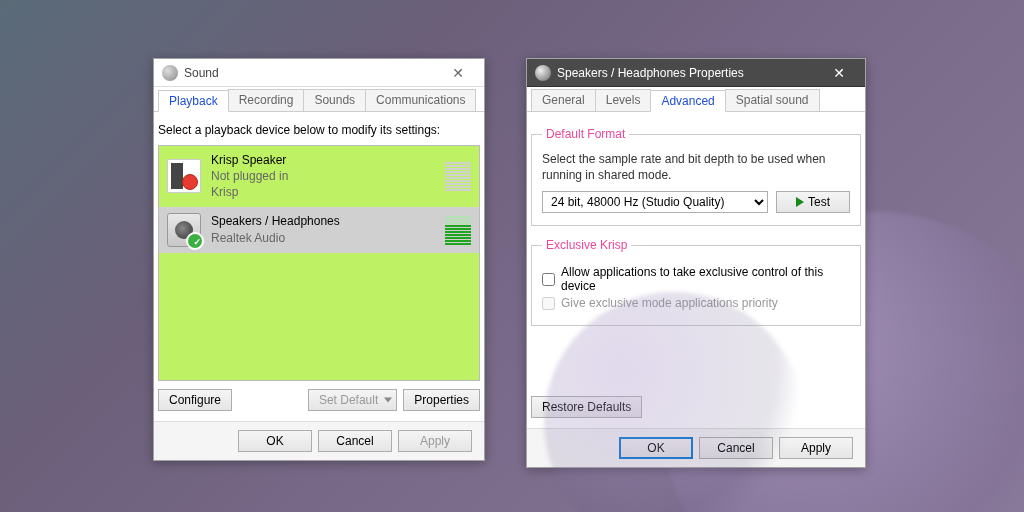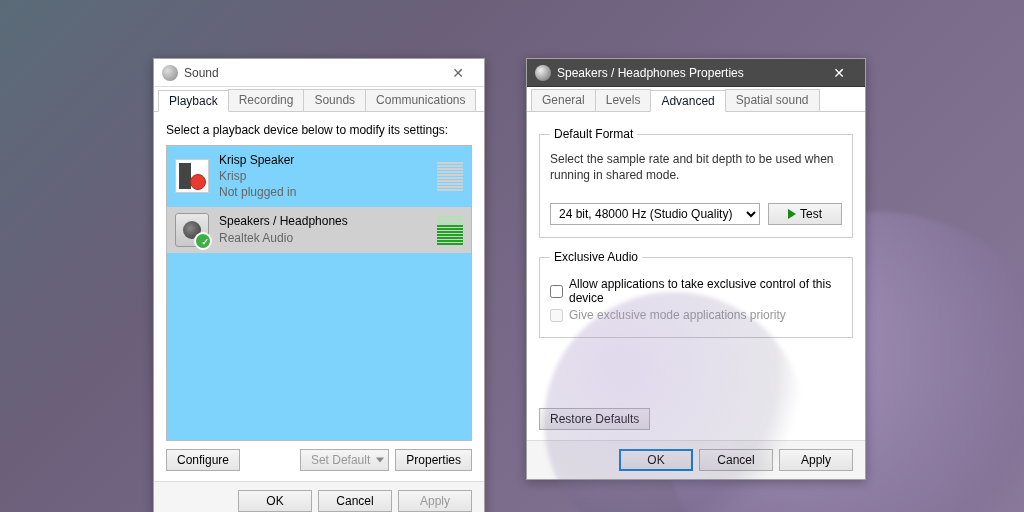--- a/index.html
+++ b/index.html
@@ -82,34 +82,34 @@
     border: 1px solid #ccc;
     border-bottom: none;
     background: #f4f4f4;
     color:#666;
     position:relative;
     margin-right:-1px;
     cursor:default;
   }
   .tab.active {
     background:#fff;
-    color:#0f172a;
+    color:#1d4ed8;
     z-index:2;
     border-bottom:1px solid #fff;
     top:1px;
   }
 
-  .content { padding: 10px 12px; }
+  .content { padding: 10px 4px; }
 
   .instr { margin: 2px 0 8px 0; }
 
   .device-list {
     border: 1px solid #bbb;
-    height: 296px;
-    background:#7dd3fc;
+    height: 236px;
+    background:#bef264;
   }
   .device {
     display:flex;
     padding: 6px 8px;
     gap:10px;
     align-items:center;
   }
   .device.selected {
     background:#d0d0d0;
   }
@@ -200,23 +200,23 @@
   }
 
   
   fieldset.group {
     border:1px solid #ccc;
     margin: 6px 0 12px 0;
     padding: 10px 10px 12px 10px;
   }
   fieldset.group legend {
     padding: 0 4px;
-    color:#000000;
-  }
-  .group-text { color:#333; margin-bottom:20px; line-height:1.35; }
+    color:#ec4899;
+  }
+  .group-text { color:#333; margin-bottom:8px; line-height:1.35; }
   .format-row { display:flex; gap:8px; align-items:flex-end; }
   select.fmt {
     flex:1; height:22px;
     border:1px solid #adadad;
     background:#fff;
     font:inherit;
     padding: 0 4px;
   }
   .btn.test::before {
     content:""; display:inline-block;
@@ -245,22 +245,22 @@
     <div class="tab">Sounds</div>
     <div class="tab">Communications</div>
   </div>
   <div class="content">
     <div class="instr">Select a playback device below to modify its settings:</div>
     <div class="device-list">
       <div class="device">
         <div class="dev-ico krisp"></div>
         <div class="dev-text">
           <div class="dev-name">Krisp Speaker</div>
+          <div class="dev-sub">Not plugged in</div>
           <div class="dev-sub">Krisp</div>
-          <div class="dev-sub">Not plugged in</div>
         </div>
         <div class="vu off">
           <div class="bar"></div>
             <div class="bar"></div>
             <div class="bar"></div>
             <div class="bar"></div>
             <div class="bar"></div>
             <div class="bar"></div>
             <div class="bar"></div>
             <div class="bar"></div>
@@ -321,21 +321,21 @@
       <legend>Default Format</legend>
       <div class="group-text">Select the sample rate and bit depth to be used when running in shared mode.</div>
       <div class="format-row">
         <select class="fmt">
           <option>24 bit, 48000 Hz (Studio Quality)</option>
         </select>
         <button class="btn test">Test</button>
       </div>
     </fieldset>
     <fieldset class="group">
-      <legend>Exclusive Audio</legend>
+      <legend>Exclusive Krisp</legend>
       <label class="chk">
         <input type="checkbox" style="">
         <span>Allow applications to take exclusive control of this device</span>
       </label>
       <label class="chk disabled">
         <input type="checkbox" disabled="" style="">
         <span>Give exclusive mode applications priority</span>
       </label>
     </fieldset>
     <div class="restore">

